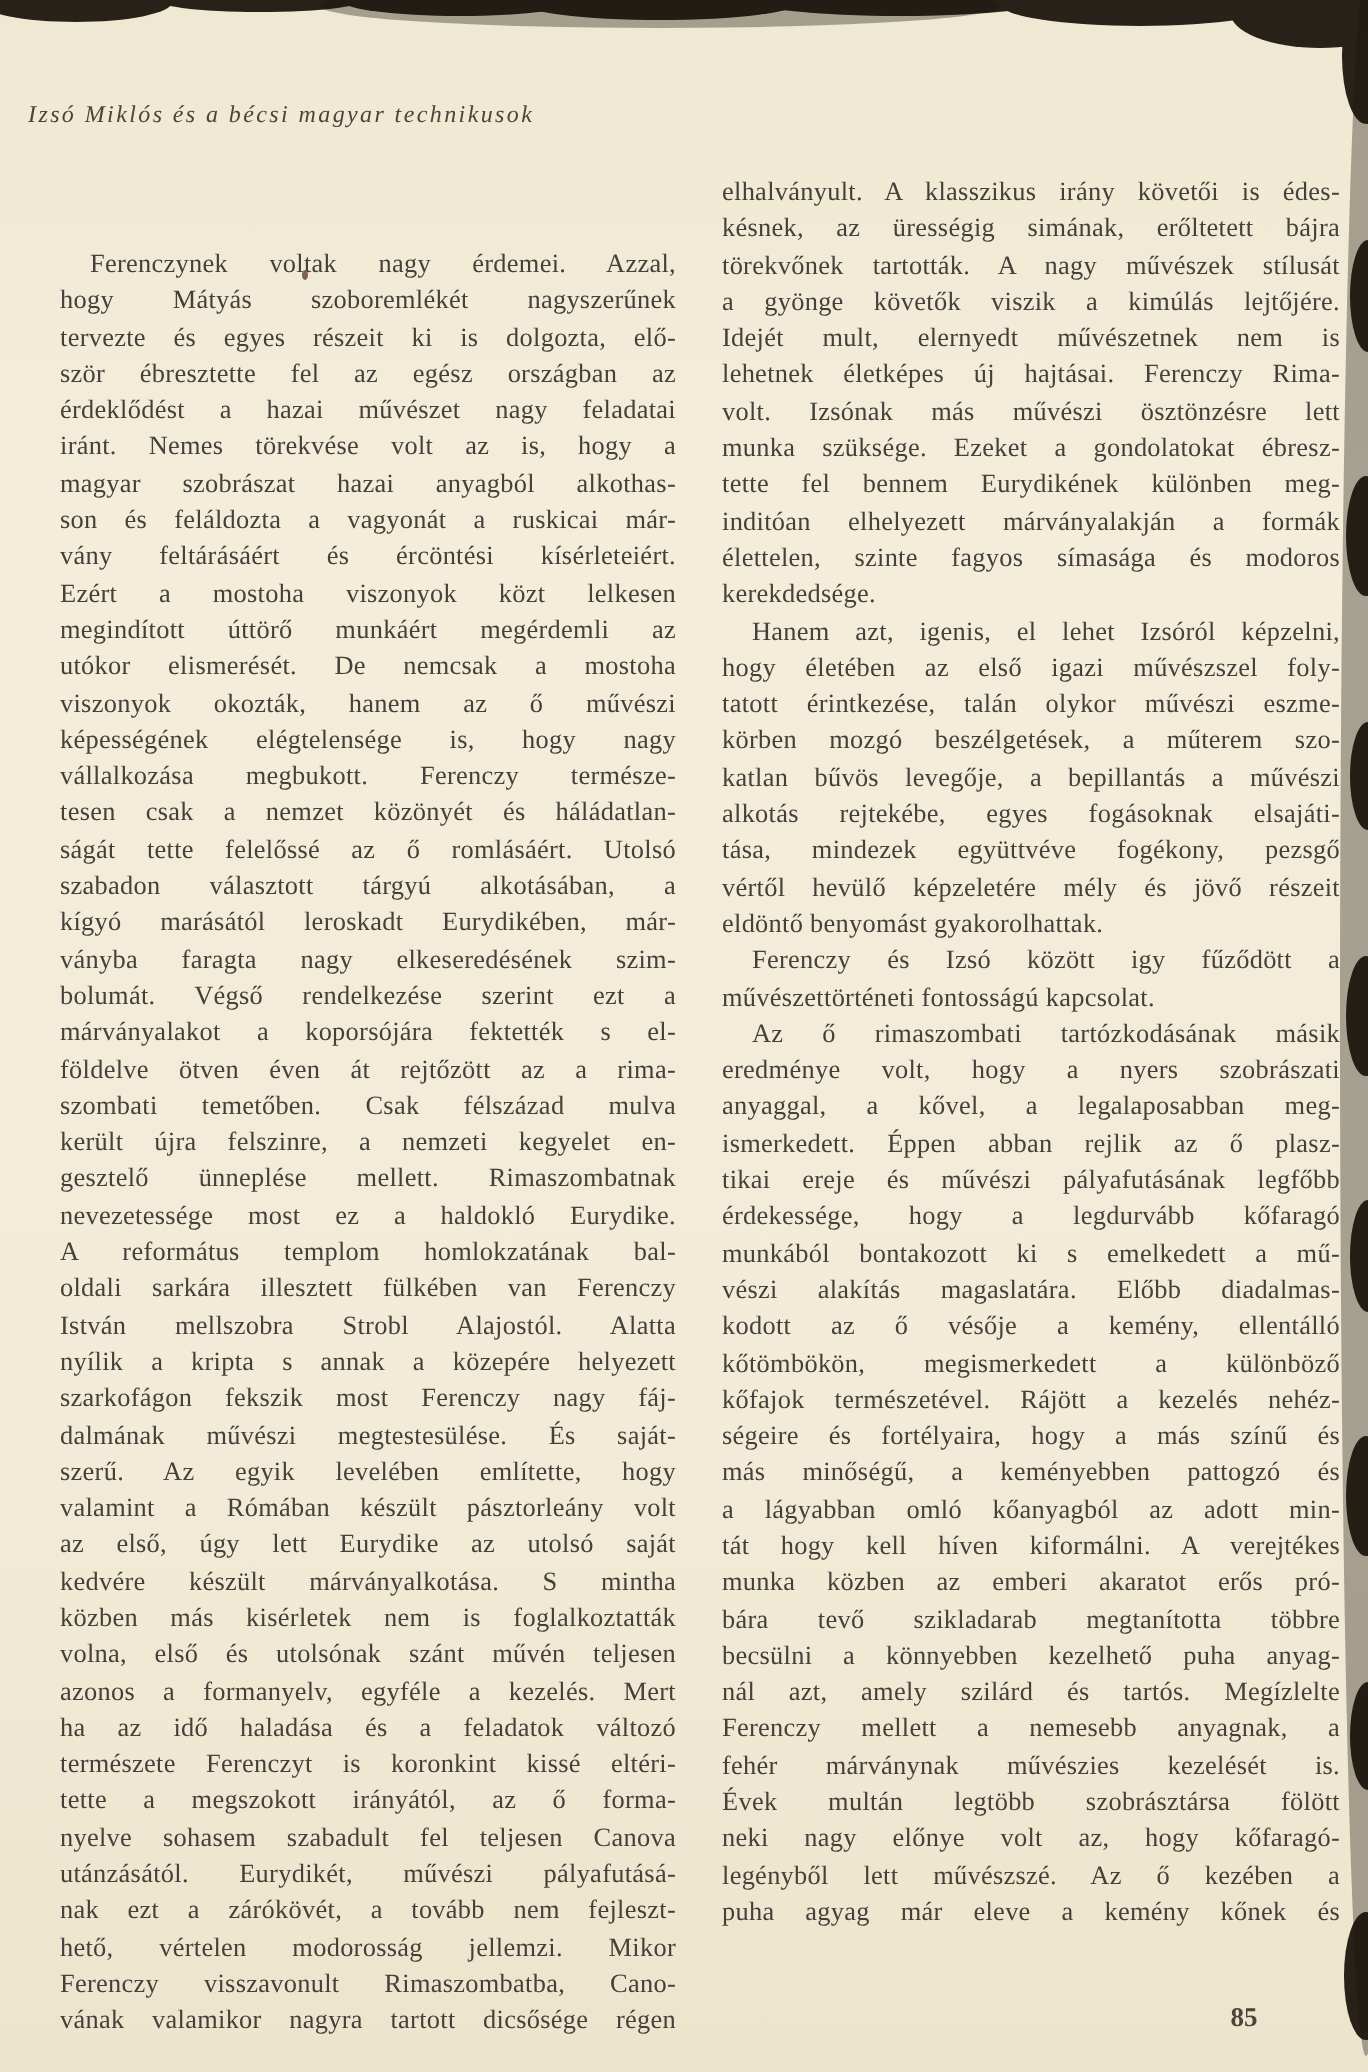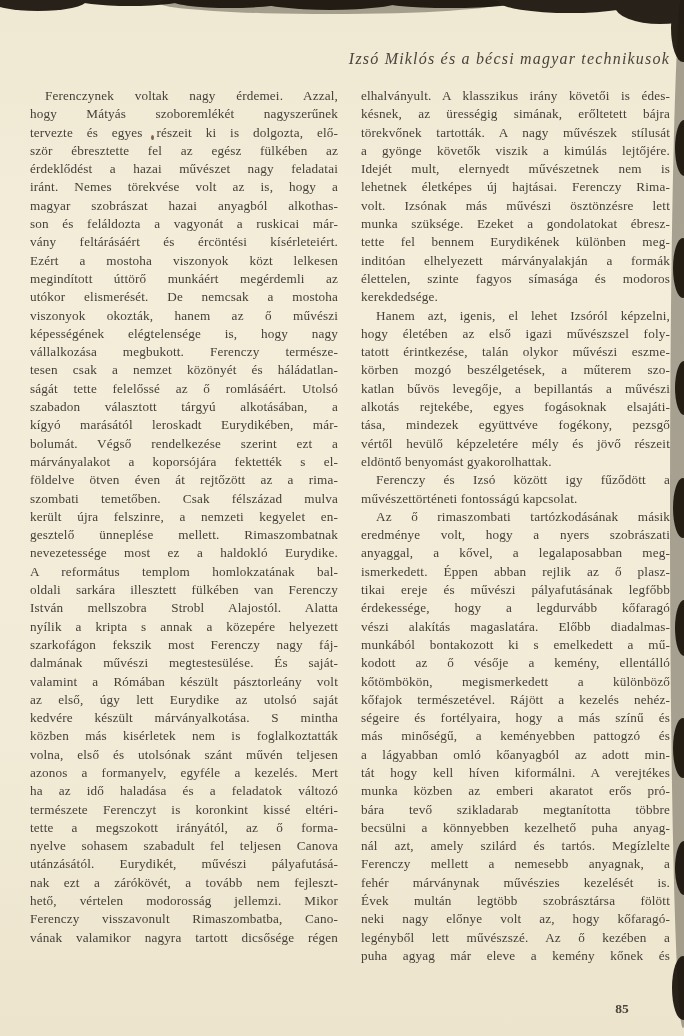--- a/index.html
+++ b/index.html
@@ -10,34 +10,34 @@
     overflow: hidden;
     background: linear-gradient(180deg, #efe8d2 0%, #f3edda 25%, #f2ebd7 70%, #ece4cc 100%);
     font-family: "Liberation Serif", "DejaVu Serif", serif;
     color: #45403a;
   }
   .running-head {
     position: absolute;
     top: 50px;
     left: 14px;
     width: 656px;
-    text-align: right;
+    text-align: left;
     font-style: italic;
-    font-size: 16px;
+    font-size: 12px;
     letter-spacing: 1.2px;
     color: #4a443c;
   }
   .col {
     position: absolute;
     top: 87px;
     font-size: 13.2px;
     line-height: 18.3px;
     letter-spacing: 0.15px;
   }
-  .col.left  { left: 30px;  width: 308px; }
+  .col.left  { left: 30px;  width: 308px; margin-top: 36px; }
   .col.right { left: 349px; width: 309px; margin-left: 12px; }
   .line {
     text-align: justify;
     text-align-last: justify;
   }
   .line.short  { text-align-last: left; }
   .line.indent { text-indent: 15px; }
   .pagenum {
     position: absolute;
     top: 1001px;
@@ -68,49 +68,51 @@
 <body>
 
 <div class="page">
 
   <div class="running-head">Izsó Miklós és a bécsi magyar technikusok</div>
 
   <div class="col left">
       <div class="line indent">Ferenczynek voltak nagy érdemei. Azzal,</div>
       <div class="line">hogy Mátyás szoboremlékét nagyszerűnek</div>
       <div class="line">tervezte és egyes részeit ki is dolgozta, elő-</div>
-      <div class="line">ször ébresztette fel az egész fülkében az</div>
+      <div class="line">ször ébresztette fel az egész országban az</div>
       <div class="line">érdeklődést a hazai művészet nagy feladatai</div>
       <div class="line">iránt. Nemes törekvése volt az is, hogy a</div>
       <div class="line">magyar szobrászat hazai anyagból alkothas-</div>
       <div class="line">son és feláldozta a vagyonát a ruskicai már-</div>
       <div class="line">vány feltárásáért és ércöntési kísérleteiért.</div>
       <div class="line">Ezért a mostoha viszonyok közt lelkesen</div>
       <div class="line">megindított úttörő munkáért megérdemli az</div>
       <div class="line">utókor elismerését. De nemcsak a mostoha</div>
       <div class="line">viszonyok okozták, hanem az ő művészi</div>
       <div class="line">képességének elégtelensége is, hogy nagy</div>
       <div class="line">vállalkozása megbukott. Ferenczy természe-</div>
       <div class="line">tesen csak a nemzet közönyét és háládatlan-</div>
       <div class="line">ságát tette felelőssé az ő romlásáért. Utolsó</div>
       <div class="line">szabadon választott tárgyú alkotásában, a</div>
       <div class="line">kígyó marásától leroskadt Eurydikében, már-</div>
+      <div class="line">ványba faragta nagy elkeseredésének szim-</div>
       <div class="line">bolumát. Végső rendelkezése szerint ezt a</div>
       <div class="line">márványalakot a koporsójára fektették s el-</div>
       <div class="line">földelve ötven éven át rejtőzött az a rima-</div>
       <div class="line">szombati temetőben. Csak félszázad mulva</div>
       <div class="line">került újra felszinre, a nemzeti kegyelet en-</div>
       <div class="line">gesztelő ünneplése mellett. Rimaszombatnak</div>
       <div class="line">nevezetessége most ez a haldokló Eurydike.</div>
       <div class="line">A református templom homlokzatának bal-</div>
       <div class="line">oldali sarkára illesztett fülkében van Ferenczy</div>
       <div class="line">István mellszobra Strobl Alajostól. Alatta</div>
       <div class="line">nyílik a kripta s annak a közepére helyezett</div>
       <div class="line">szarkofágon fekszik most Ferenczy nagy fáj-</div>
       <div class="line">dalmának művészi megtestesülése. És saját-</div>
+      <div class="line">szerű. Az egyik levelében említette, hogy</div>
       <div class="line">valamint a Rómában készült pásztorleány volt</div>
       <div class="line">az első, úgy lett Eurydike az utolsó saját</div>
       <div class="line">kedvére készült márványalkotása. S mintha</div>
       <div class="line">közben más kisérletek nem is foglalkoztatták</div>
       <div class="line">volna, első és utolsónak szánt művén teljesen</div>
       <div class="line">azonos a formanyelv, egyféle a kezelés. Mert</div>
       <div class="line">ha az idő haladása és a feladatok változó</div>
       <div class="line">természete Ferenczyt is koronkint kissé eltéri-</div>
       <div class="line">tette a megszokott irányától, az ő forma-</div>
       <div class="line">nyelve sohasem szabadult fel teljesen Canova</div>
@@ -144,22 +146,22 @@
       <div class="line">vértől hevülő képzeletére mély és jövő részeit</div>
       <div class="line short">eldöntő benyomást gyakorolhattak.</div>
       <div class="line indent">Ferenczy és Izsó között igy fűződött a</div>
       <div class="line short">művészettörténeti fontosságú kapcsolat.</div>
       <div class="line indent">Az ő rimaszombati tartózkodásának másik</div>
       <div class="line">eredménye volt, hogy a nyers szobrászati</div>
       <div class="line">anyaggal, a kővel, a legalaposabban meg-</div>
       <div class="line">ismerkedett. Éppen abban rejlik az ő plasz-</div>
       <div class="line">tikai ereje és művészi pályafutásának legfőbb</div>
       <div class="line">érdekessége, hogy a legdurvább kőfaragó</div>
+      <div class="line">munkából bontakozott ki s emelkedett a mű-</div>
       <div class="line">vészi alakítás magaslatára. Előbb diadalmas-</div>
-      <div class="line">munkából bontakozott ki s emelkedett a mű-</div>
       <div class="line">kodott az ő vésője a kemény, ellentálló</div>
       <div class="line">kőtömbökön, megismerkedett a különböző</div>
       <div class="line">kőfajok természetével. Rájött a kezelés nehéz-</div>
       <div class="line">ségeire és fortélyaira, hogy a más színű és</div>
       <div class="line">más minőségű, a keményebben pattogzó és</div>
       <div class="line">a lágyabban omló kőanyagból az adott min-</div>
       <div class="line">tát hogy kell híven kiformálni. A verejtékes</div>
       <div class="line">munka közben az emberi akaratot erős pró-</div>
       <div class="line">bára tevő szikladarab megtanította többre</div>
       <div class="line">becsülni a könnyebben kezelhető puha anyag-</div>

